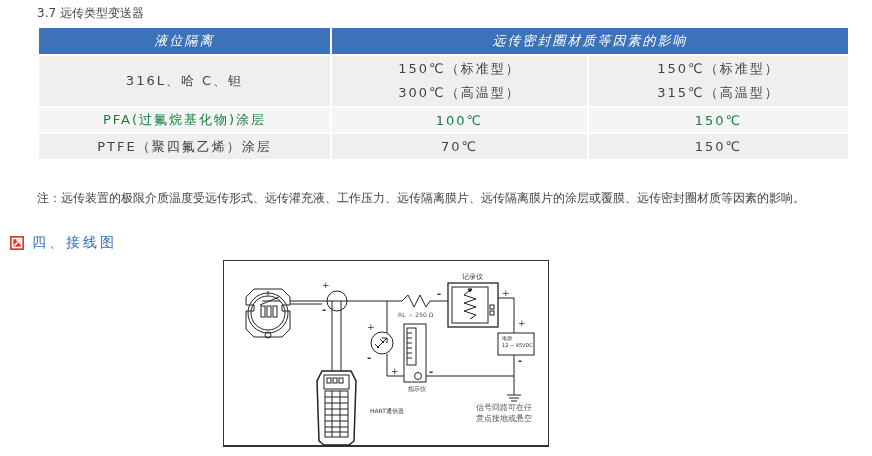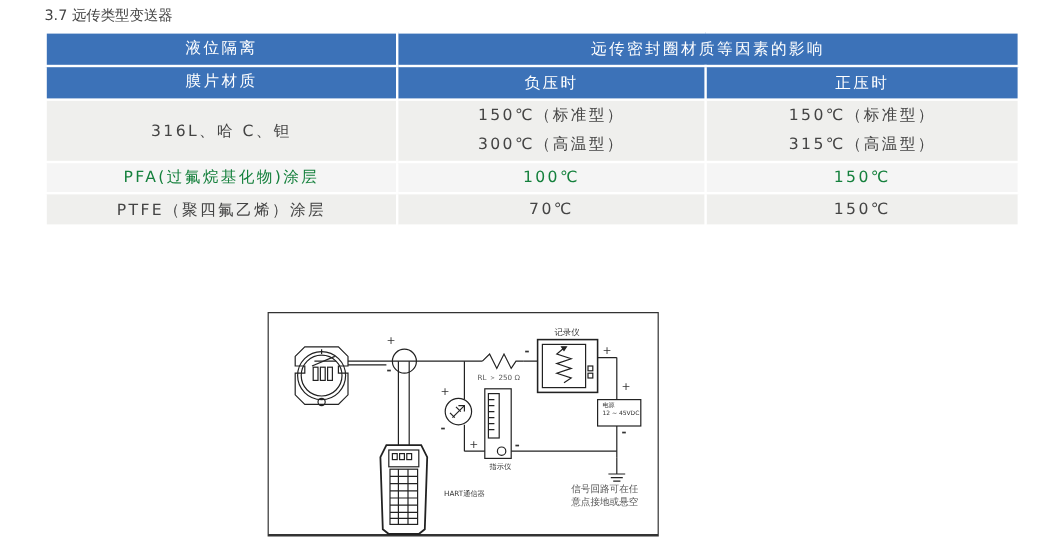--- a/index.html
+++ b/index.html
@@ -21,21 +21,21 @@
       table-layout: fixed;
       font-size: 13px;
     }
     table.spec td {
       border: 2px solid #ffffff;
       text-align: center; vertical-align: middle;
       letter-spacing: 2px;
       padding: 0;
     }
     table.spec td.hd {
-      background: #3c72b8; color: #ffffff; height: 26px;
+      background: #3c72b8; color: #ffffff; height: 26px; font-style: italic;
     }
     table.spec td.hd-col1 { line-height: 26px; }
     table.spec td.row-a { background: #efefed; color: #444; }
     table.spec td.row-b { background: #f5f5f5; color: #15803d; }
     .two-line { line-height: 24px; }
 
     .note {
       position: absolute; left: 37px; top: 189px; width: 820px;
       font-size: 12px; color: #444; line-height: 18px;
     }
@@ -76,25 +76,20 @@
     <colgroup>
       <col style="width:293px">
       <col style="width:257px">
       <col style="width:261px">
     </colgroup>
     <tbody>
         <tr>
       <td class="hd hd-col1">液位隔离</td>
       <td class="hd" colspan="2">远传密封圈材质等因素的影响</td>
     </tr>
-    <tr>
-      <td class="hd hd-col1">膜片材质</td>
-      <td class="hd">负压时</td>
-      <td class="hd">正压时</td>
-    </tr>
     <tr style="height:52px">
       <td class="row-a">316L、哈 C、钽</td>
       <td class="row-a two-line">
         <div>150℃（标准型）</div>
         <div>300℃（高温型）</div>
       </td>
       <td class="row-a two-line">
         <div>150℃（标准型）</div>
         <div>315℃（高温型）</div>
       </td>
@@ -105,21 +100,31 @@
       <td class="row-b">150℃</td>
     </tr>
     <tr style="height:27px">
       <td class="row-a">PTFE（聚四氟乙烯）涂层</td>
       <td class="row-a">70℃</td>
       <td class="row-a">150℃</td>
     </tr>
   </tbody>
     </table>
 
-
+  <div class="note">注：远传装置的极限介质温度受远传形式、远传灌充液、工作压力、远传隔离膜片、远传隔离膜片的涂层或覆膜、远传密封圈材质等因素的影响。</div>
+
+  <div class="heading4">
+    <span class="badge">
+      <svg width="14" height="14" viewBox="0 0 14 14">
+        <rect x="2.5" y="2.5" width="9" height="9" fill="none" stroke="#fff" stroke-width="1.6"></rect>
+        <path d="M4 10 L10 4 M6 4 H10 V8" fill="none" stroke="#fff" stroke-width="1.6"></path>
+      </svg>
+    </span>
+    <span>四、接线图</span>
+  </div>
 
   <div class="diagram">
     <svg width="326" height="187" viewBox="0 0 326 187">
       <g fill="none" stroke="#222" stroke-width="1">
 
         <g>
           <path d="M22 36 L30 28 L58 28 L66 36 L66 44 L58 44 L58 50 L66 50 L66 68 L58 76 L30 76 L22 68 L22 50 L30 50 L30 44 L22 44 Z" stroke-width="1"></path>
           <circle cx="44" cy="52" r="20"></circle>
           <circle cx="44" cy="52" r="17"></circle>
           <rect x="37" y="45" width="4" height="11"></rect>

